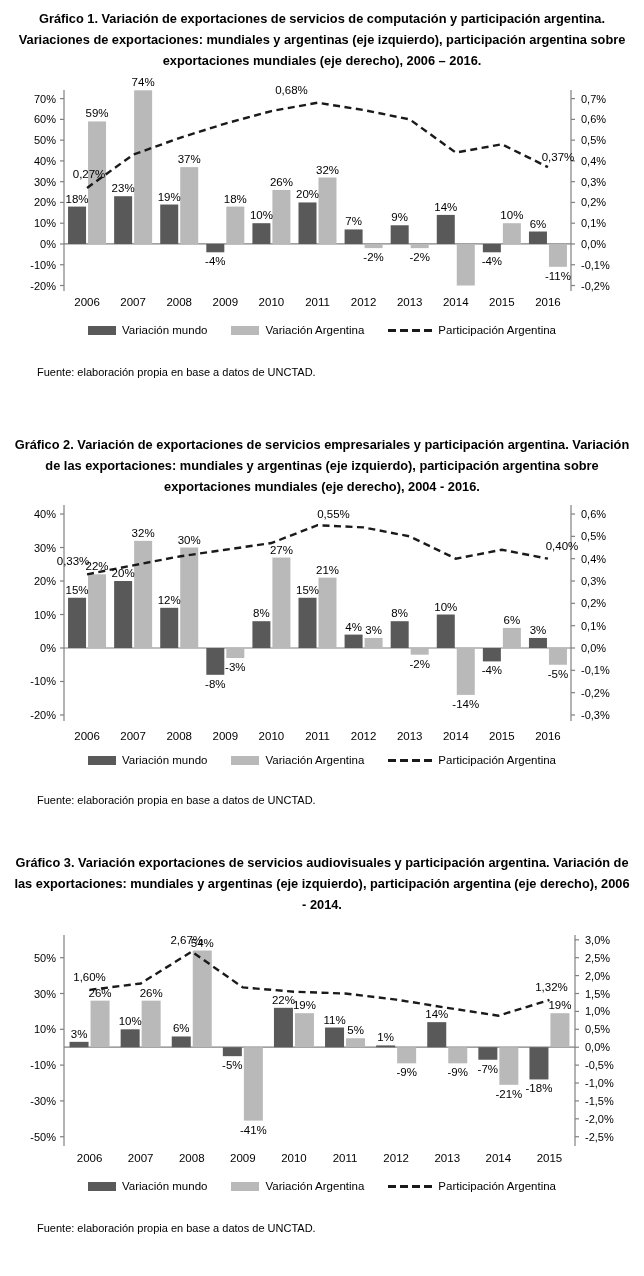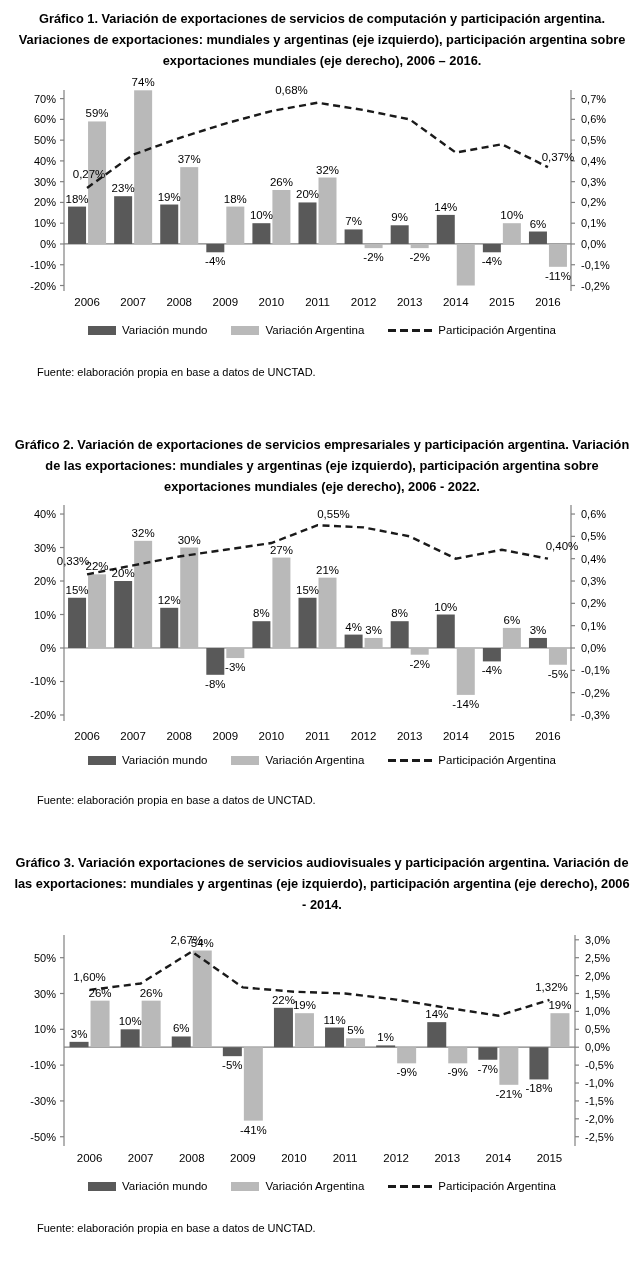--- a/index.html
+++ b/index.html
@@ -134,21 +134,21 @@
       <span class="sw" style="background: rgb(185, 185, 185);"></span>
       <span>Variación Argentina</span>
     </span>
   <span class="legend-item">
       <span class="sw line" style="background-image: repeating-linear-gradient(90deg, rgb(26, 26, 26) 0px, rgb(26, 26, 26) 8px, transparent 8px, transparent 12px);"></span>
       <span>Participación Argentina</span>
     </span>
 </div>
 <div class="src f1">Fuente: elaboración propia en base a datos de UNCTAD.</div>
 
-<div class="title t2">Gráfico 2. Variación de exportaciones de servicios empresariales y participación argentina. Variación de las exportaciones: mundiales y argentinas (eje izquierdo), participación argentina sobre exportaciones mundiales (eje derecho), 2006 - 2022.</div>
+<div class="title t2">Gráfico 2. Variación de exportaciones de servicios empresariales y participación argentina. Variación de las exportaciones: mundiales y argentinas (eje izquierdo), participación argentina sobre exportaciones mundiales (eje derecho), 2004 - 2016.</div>
 <svg class="chart-svg s2" width="644" height="248" viewBox="0 0 644 248">
     <line x1="64" y1="5" x2="64" y2="221" stroke="#808080" stroke-width="1.2"></line>
     <line x1="571" y1="5" x2="571" y2="221" stroke="#808080" stroke-width="1.2"></line>
     <line x1="64" y1="148" x2="571" y2="148" stroke="#808080" stroke-width="1.2"></line>
     <line x1="60" y1="14.028708133971282" x2="64" y2="14.028708133971282" stroke="#808080" stroke-width="1.2"></line>
     <text x="56" y="18.028708133971282" text-anchor="end" class="tick-label">40%</text>
     <line x1="60" y1="47.52153110047846" x2="64" y2="47.52153110047846" stroke="#808080" stroke-width="1.2"></line>
     <text x="56" y="51.52153110047846" text-anchor="end" class="tick-label">30%</text>
     <line x1="60" y1="81.01435406698565" x2="64" y2="81.01435406698565" stroke="#808080" stroke-width="1.2"></line>
     <text x="56" y="85.01435406698565" text-anchor="end" class="tick-label">20%</text>

